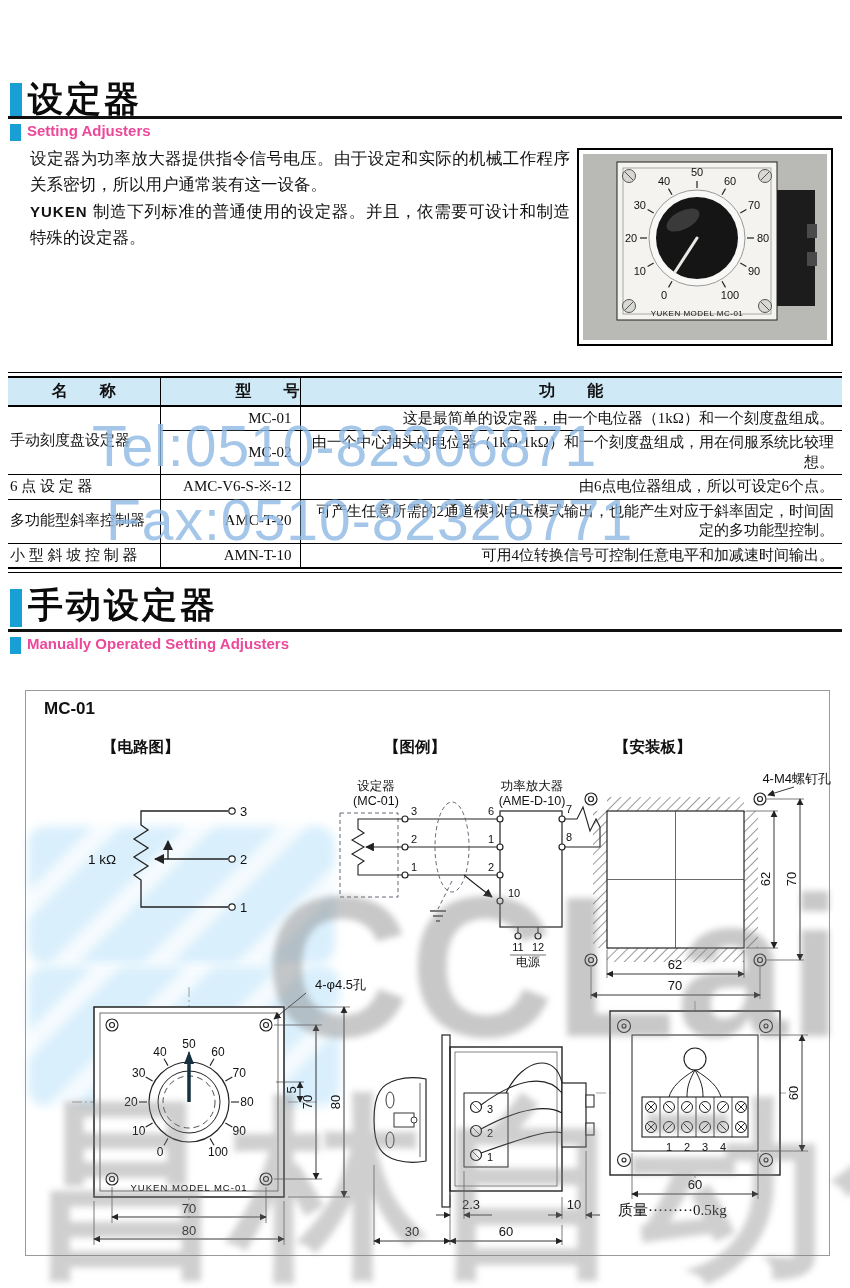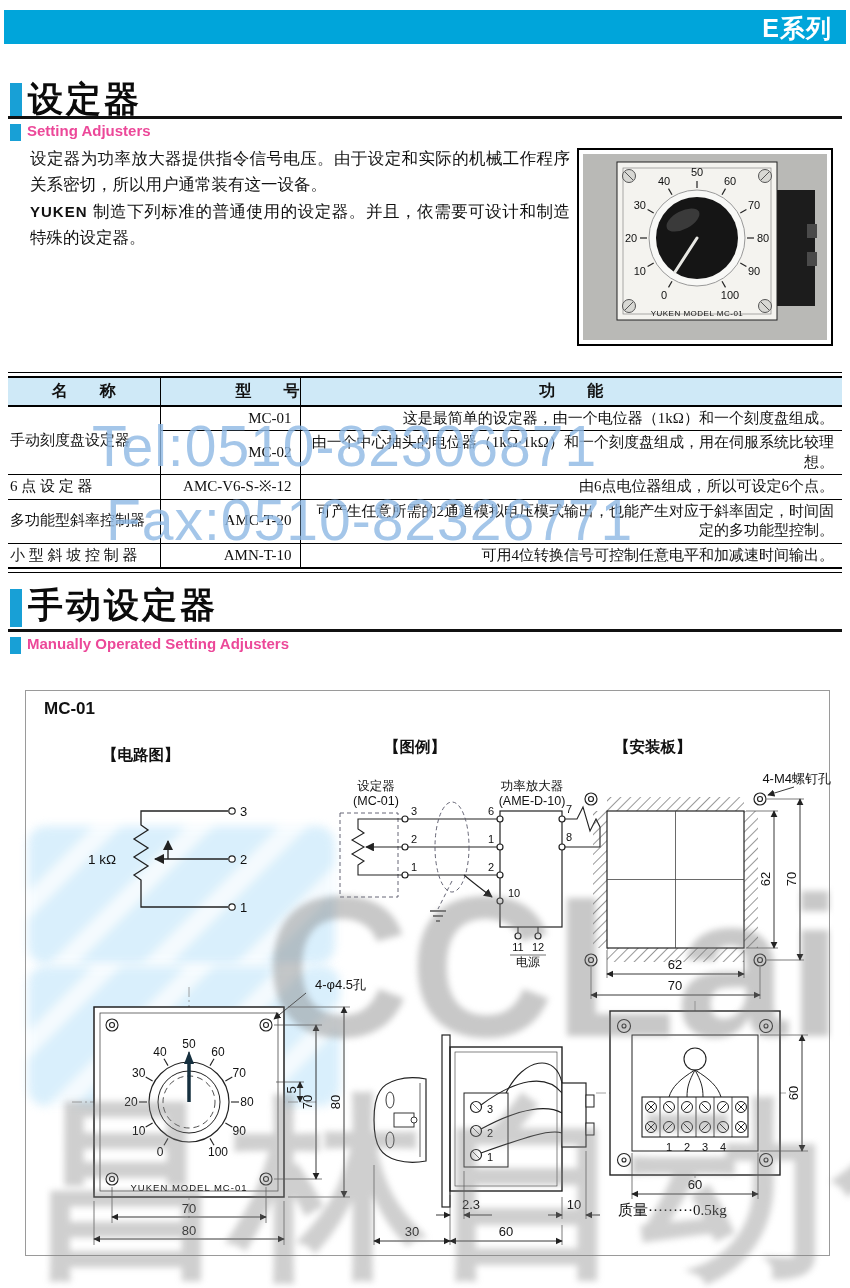--- a/index.html
+++ b/index.html
@@ -86,23 +86,20 @@
       </marker>
       <pattern id="hatch" width="7" height="7" patternUnits="userSpaceOnUse" patternTransform="rotate(45)">
         <line x1="0" y1="0" x2="0" y2="7" stroke="#444" stroke-width="1.1"></line>
       </pattern>
     </defs>
   </svg>
 
   <div class="abs wm wm-patch" style="left:28px;top:826px;width:307px;height:138px;"></div>
   <div class="abs wm wm-patch" style="left:28px;top:966px;width:312px;height:140px;"></div>
 
-  <div class="abs topbar">
-    <span class="badge">E系列</span>
-  </div>
 
   <div class="abs bluebar" style="left:10px;top:83px;width:12px;height:36px;"></div>
   <div class="abs sec-title" style="left:28px;top:80px;">设定器</div>
   <div class="abs rule" style="top:116px;"></div>
   <div class="abs bluebar" style="left:10px;top:124px;width:11px;height:17px;"></div>
   <div class="abs sec-sub" style="left:27px;top:122px;">Setting Adjusters</div>
 
   <div class="abs intro">
     <p><span>设定器为功率放大器提供指令信号电压。由于设定和实际的机械工作程序关系密切，所以用户通常装有这一设备。</span></p>
     <p><span class="yuken">YUKEN</span><span>制造下列标准的普通使用的设定器。并且，依需要可设计和制造特殊的设定器。</span></p>
@@ -208,21 +205,21 @@
   </div>
 
   <div class="abs bluebar" style="left:10px;top:589px;width:12px;height:38px;"></div>
   <div class="abs sec-title" style="left:28px;top:586px;">手动设定器</div>
   <div class="abs rule" style="top:629px;"></div>
   <div class="abs bluebar" style="left:10px;top:637px;width:11px;height:17px;"></div>
   <div class="abs sec-sub" style="left:27px;top:635px;">Manually Operated Setting Adjusters</div>
 
   <div class="abs mcbox">
     <div class="abs mc-label">MC-01</div>
-    <div class="abs dheading" style="left:76px;top:54px;font-family:Liberation Mono, monospace;">【电路图】</div>
+    <div class="abs dheading" style="left:76px;top:46px;font-family:Liberation Mono, monospace;">【电路图】</div>
     <div class="abs dheading" style="left:358px;top:46px;">【图例】</div>
     <div class="abs dheading" style="left:588px;top:46px;">【安装板】</div>
 
     <svg class="abs" style="left:20px;top:98px;" width="270" height="160" viewBox="0 0 270 160">
       <g>
         <path class="w" d="M95,30 V22 H182"></path>
         <path class="w" d="M95,30 v6 l7,5 l-14,9 l14,9 l-14,9 l14,9 l-14,9 l7,5 v6"></path>
         <path class="w" d="M95,97 V118 H182"></path>
         <line class="w" x1="182" y1="70" x2="109" y2="70" marker-end="url(#arr)"></line>
         <line class="w" x1="122" y1="70" x2="122" y2="52" marker-end="url(#arr)"></line>

